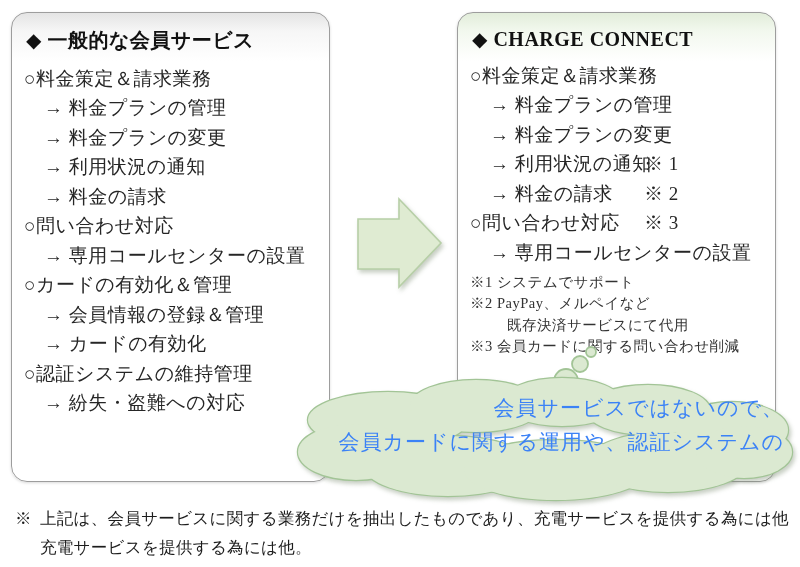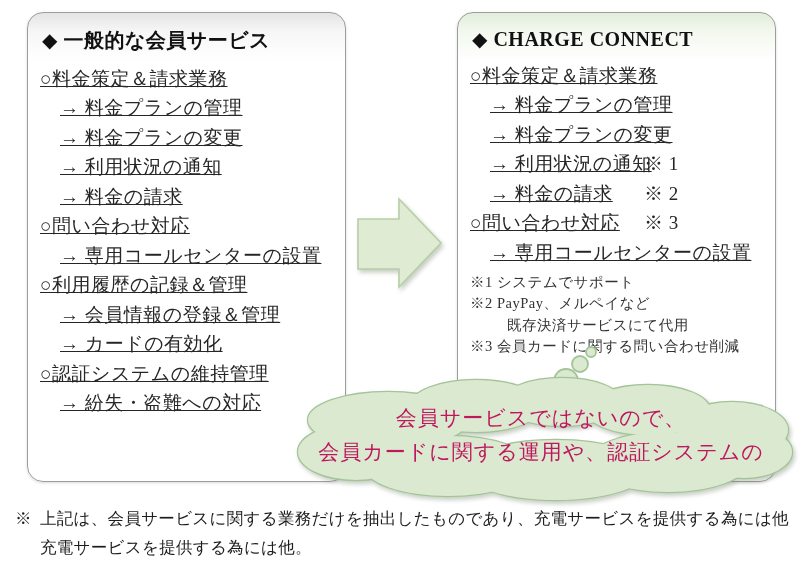--- a/index.html
+++ b/index.html
@@ -8,37 +8,37 @@
     font-family:"Liberation Serif","DejaVu Serif",serif;color:#262626;
   }
   
   .panel{
     position:absolute;top:12px;width:319px;height:470px;box-sizing:border-box;
     border:1.6px solid #9d9d9d;border-radius:16px;
     padding:10px 12px 0 12px;
     box-shadow:0 1px 3px rgba(0,0,0,0.15);
     z-index:1;
   }
-  .panel.left{left:27px;background:linear-gradient(180deg,#e4e4e4 0px,#f6f6f6 18px,#ffffff 48px);}
+  .panel.left{left:11px;background:linear-gradient(180deg,#e4e4e4 0px,#f6f6f6 18px,#ffffff 48px);}
   .panel.right{left:457px;background:linear-gradient(180deg,#e2edda 0px,#f2f8ee 18px,#ffffff 48px);}
   .panel-title{font-size:20px;font-weight:bold;margin:4px 0 10px 2px;letter-spacing:.5px;color:#111;}
-  .row{position:relative;height:29.5px;display:flex;align-items:center;font-size:19px;letter-spacing:.5px;text-decoration:underline;}
+  .row{position:relative;height:29.5px;display:flex;align-items:center;font-size:19px;letter-spacing:.5px;}
   .row.lv1{padding-left:20px;}
   .note{position:absolute;left:174px;top:0;height:29.5px;display:flex;align-items:center;white-space:pre;}
   .fn-block{margin-top:4px;}
   .fn-line{height:21.5px;display:flex;align-items:center;font-size:14.5px;letter-spacing:.5px;color:#333;}
   .fn-line.cont{padding-left:37px;text-align:right;}
   
   .overlay{position:absolute;left:0;top:0;width:800px;height:567px;z-index:5;pointer-events:none;}
   .shadowed{filter:drop-shadow(2px 3px 2px rgba(110,130,100,0.38));}
   
   .cloud-text{
-    position:absolute;left:298px;top:402px;width:486px;z-index:6;
-    text-align:center;font-size:21px;line-height:33.5px;letter-spacing:1px;
-    color:#be185d;pointer-events:none;
+    position:absolute;left:298px;top:392px;width:486px;z-index:6;
+    text-align:right;font-size:21px;line-height:33.5px;letter-spacing:1px;
+    color:#3b82f6;pointer-events:none;
   }
   
   .page-footnote{position:absolute;left:15px;top:505px;display:flex;z-index:2;
     font-size:16.5px;line-height:28.5px;color:#1c1c1c;letter-spacing:.3px;}
   .page-footnote .marker{width:25px;flex:none;}
 </style>
 </head>
 <body>
 
 <div class="stage">
@@ -61,21 +61,21 @@
       <div class="row lv1">
           <span>→ 料金の請求</span>
         </div>
       <div class="row lv0">
           <span>○問い合わせ対応</span>
         </div>
       <div class="row lv1">
           <span>→ 専用コールセンターの設置</span>
         </div>
       <div class="row lv0">
-          <span>○利用履歴の記録＆管理</span>
+          <span>○カードの有効化＆管理</span>
         </div>
       <div class="row lv1">
           <span>→ 会員情報の登録＆管理</span>
         </div>
       <div class="row lv1">
           <span>→ カードの有効化</span>
         </div>
       <div class="row lv0">
           <span>○認証システムの維持管理</span>
         </div>

